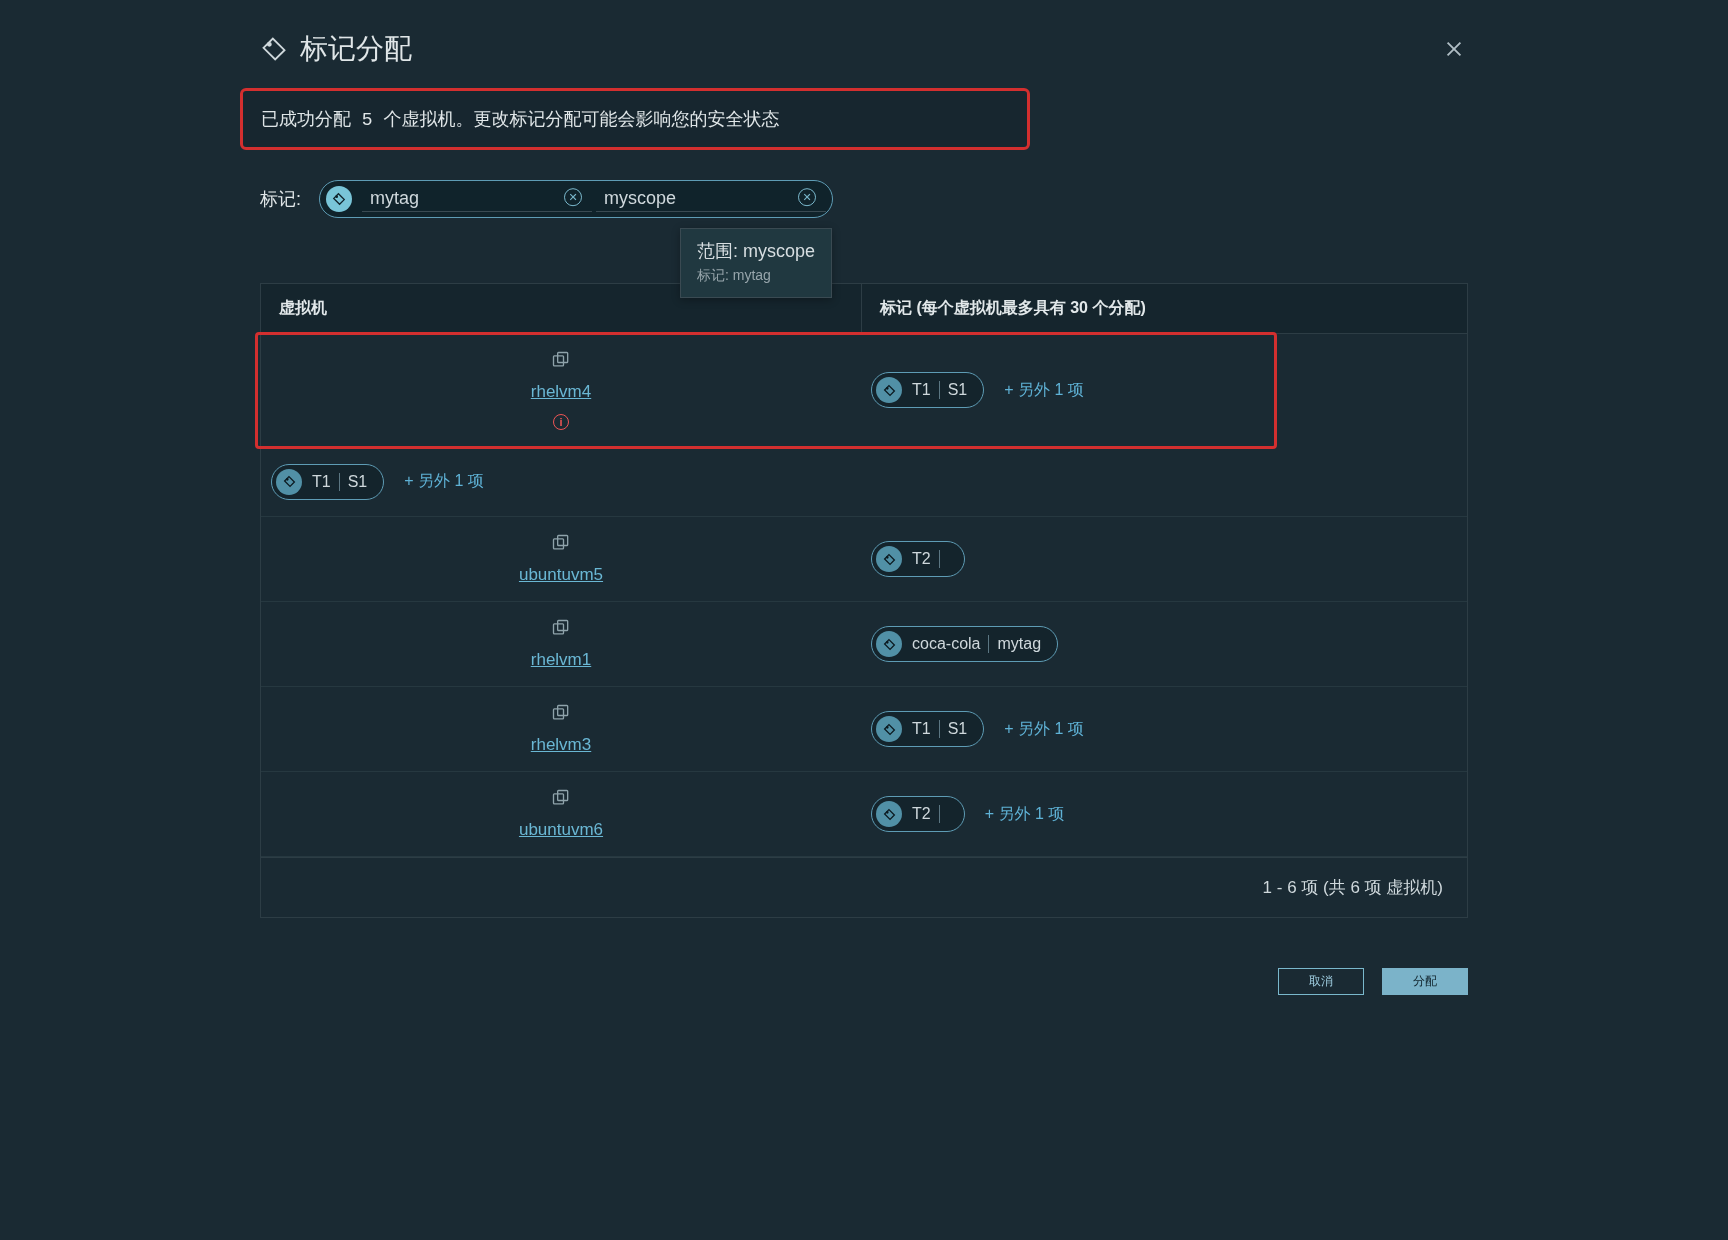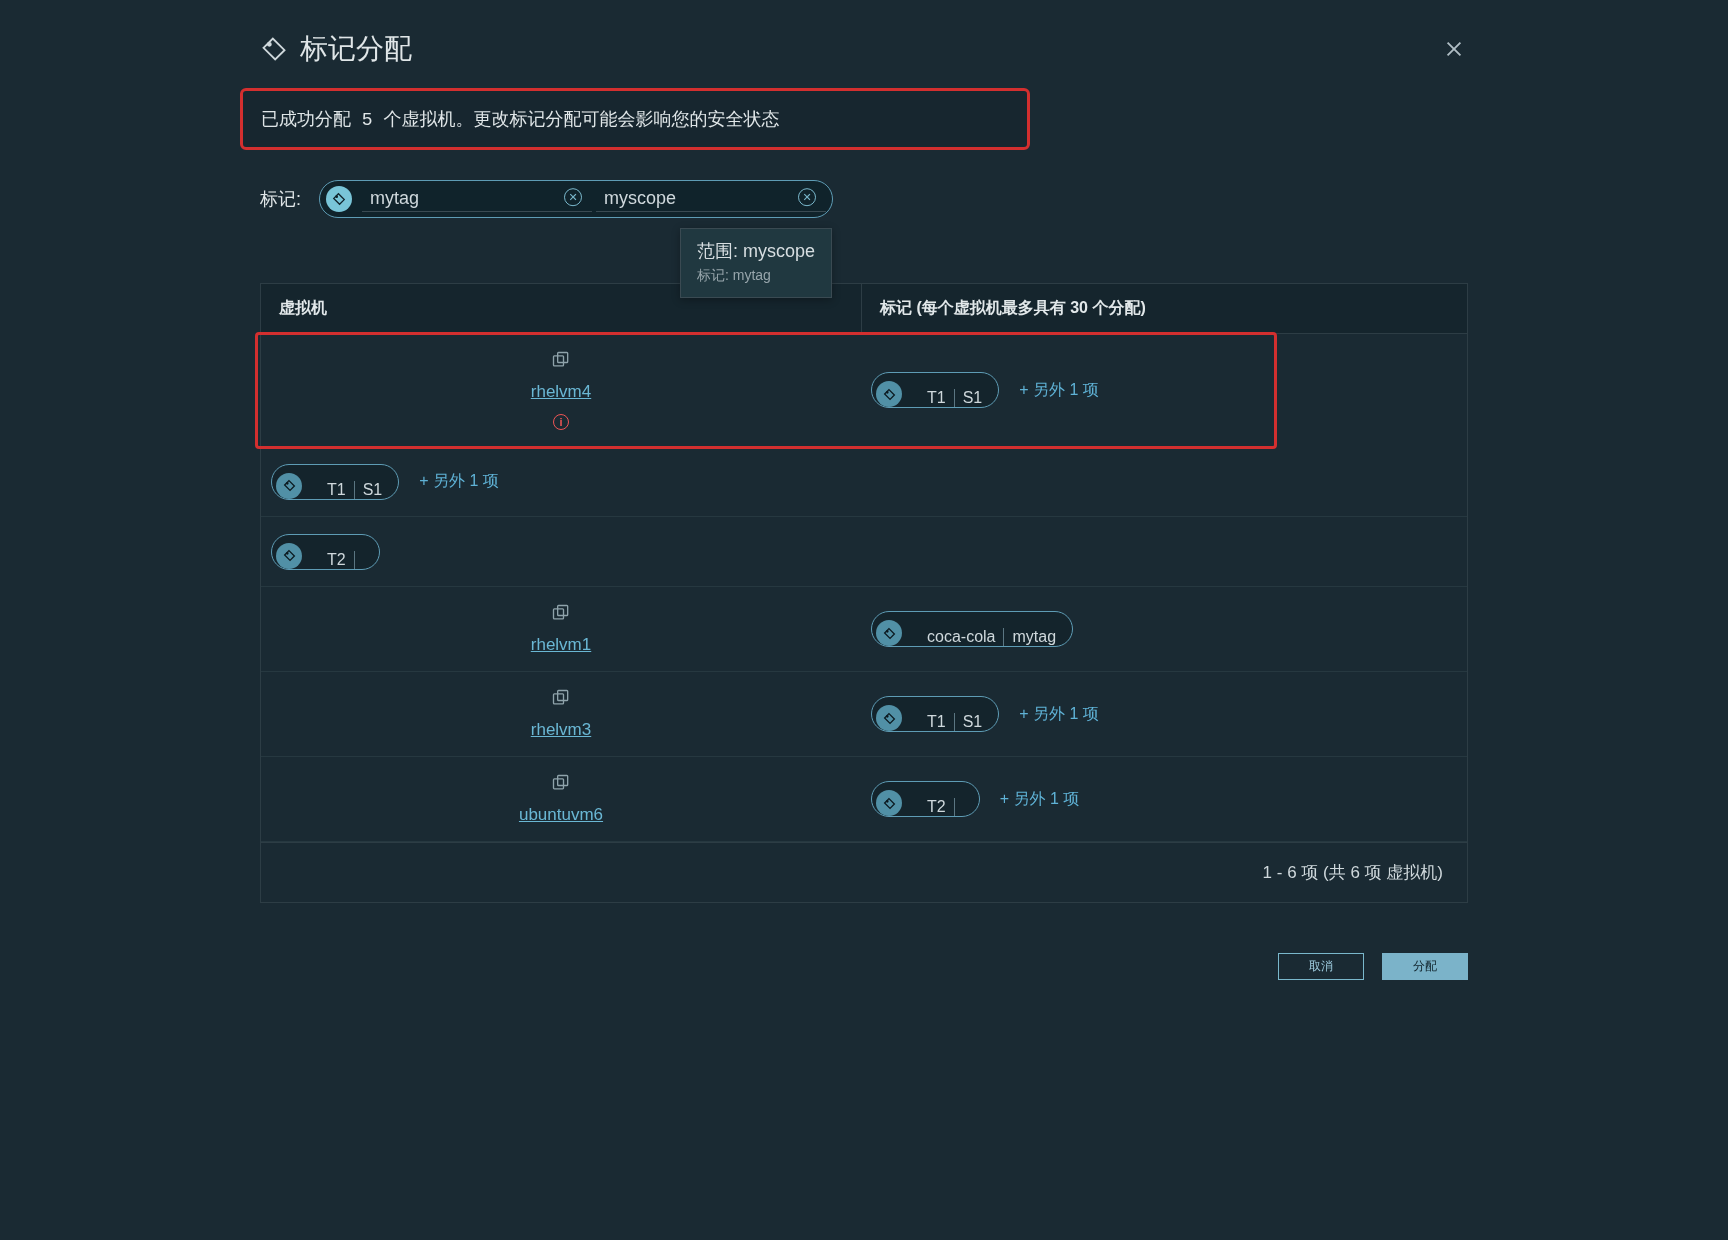--- a/index.html
+++ b/index.html
@@ -133,27 +133,27 @@
       display: flex; align-items: center; gap: 20px;
     }
     .vm-icon { color: #8fa3ab; display:flex; }
     .vm-link { color: #6ab7d4; text-decoration: underline; font-size: 17px; }
     .alert-icon {
       width: 16px; height: 16px; border: 1.8px solid #e55; border-radius: 50%;
       display:flex; align-items:center; justify-content:center;
       color: #e55; font-size: 11px; font-weight: bold;
     }
     .chip {
-      display: flex; align-items: flex-end;
+      display: flex; align-items: center;
       border: 1px solid #5e9cb5;
       background: #14242c;
       border-radius: 20px;
       height: 36px;
       padding: 0 16px 0 4px;
-      gap: 25px;
+      gap: 10px;
     }
     .chip .icon-circle {
       width: 26px; height: 26px; border-radius: 50%;
       background: #5190a6; display:flex;align-items:center;justify-content:center;
     }
     .chip-text { color: #cfd8dc; font-size: 16px; display:flex; align-items:center; gap: 8px; }
     .chip-sep { width: 1px; height: 18px; background: #5b7682; }
     .more-link { color: #5fb2d6; font-size: 16px; }
     .pager {
       padding: 18px 24px;
@@ -270,20 +270,29 @@
               <span class="chip-text">
                 <span>T1</span>
                 <span class="chip-sep"></span>
                 <span>S1</span>
               </span>
             </span>
             <a class="more-link">+ 另外 1 项</a>
           </div>
         </div>
         <div class="row">
+          <div class="cell1">
+            <span class="vm-icon">
+              <svg width="20" height="20" viewBox="0 0 24 24" fill="none" stroke="#8fa3ab" stroke-width="1.6">
+                <rect x="3" y="7" width="12" height="12" rx="1"></rect>
+                <rect x="8" y="3" width="12" height="12" rx="1"></rect>
+              </svg>
+            </span>
+            <a class="vm-link">ubuntuvm5</a>
+          </div>
           <div class="cell2">
             <span class="chip">
               <span class="icon-circle">
                 <svg width="13" height="13" viewBox="0 0 24 24" fill="none" stroke="#0c1a20" stroke-width="2.4">
                   <path d="M3 11 L11 3 L21 13 L13 21 Z"></path>
                   <circle cx="8" cy="8" r="1.2" fill="#0c1a20"></circle>
                 </svg>
               </span>
               <span class="chip-text">
                 <span>T2</span>

